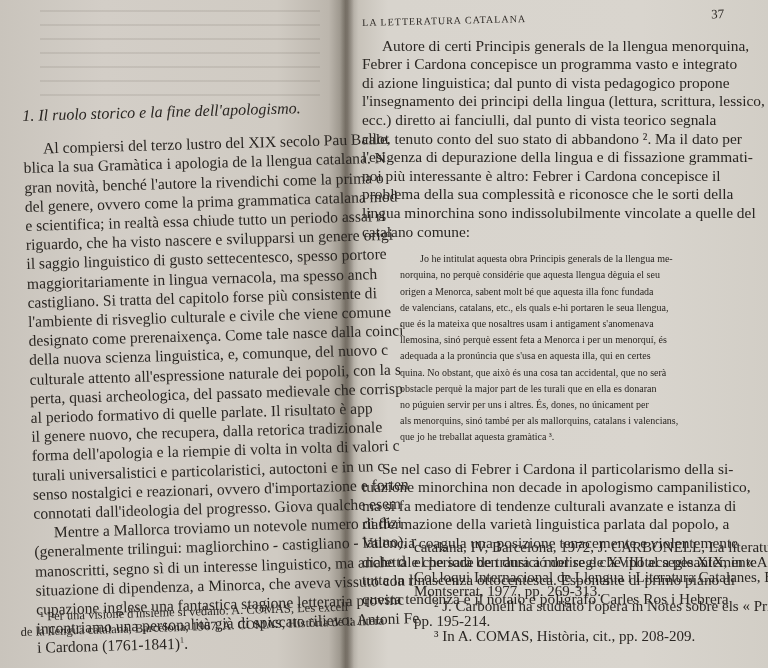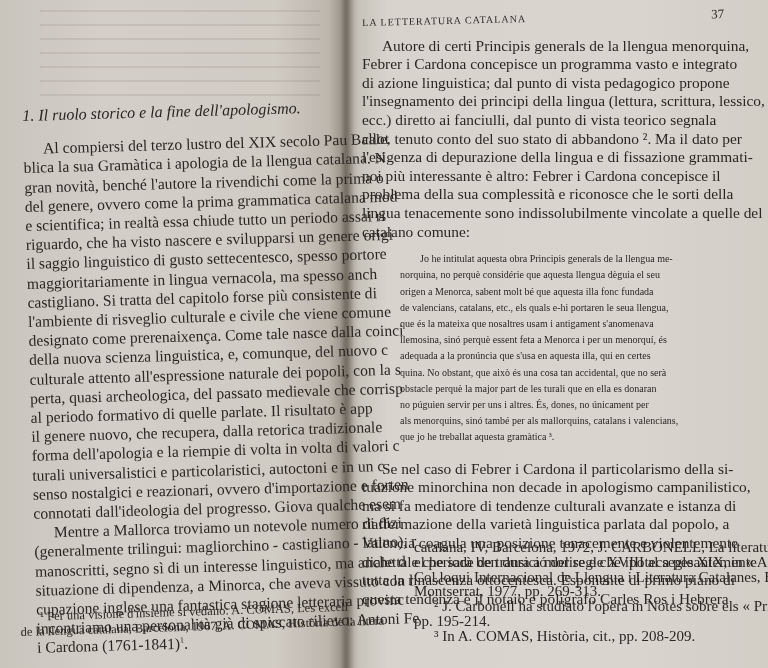--- a/index.html
+++ b/index.html
@@ -89,21 +89,21 @@
   <div>
     <p class="indent">Autore di certi Principis generals de la llengua menorquina,</p>
     <p>Febrer i Cardona concepisce un programma vasto e integrato</p>
     <p>di azione linguistica; dal punto di vista pedagogico propone</p>
     <p>l'insegnamento dei principi della lingua (lettura, scrittura, lessico,</p>
     <p>ecc.) diretto ai fanciulli, dal punto di vista teorico segnala</p>
     <p>cale, tenuto conto del suo stato di abbandono ². Ma il dato per</p>
     <p>l'esigenza di depurazione della lingua e di fissazione grammati-</p>
     <p>noi più interessante è altro: Febrer i Cardona concepisce il</p>
     <p>problema della sua complessità e riconosce che le sorti della</p>
-    <p>lingua tenacemente sono indissolubilmente vincolate a quelle del</p>
+    <p>lingua minorchina sono indissolubilmente vincolate a quelle del</p>
     <p>catalano comune:</p>
   </div>
   <div class="quote">
     <p class="indent">Jo he intitulat aquesta obra Principis generals de la llengua me-</p>
     <p>norquina, no perquè considérie que aquesta llengua dèguia el seu</p>
     <p>origen a Menorca, sabent molt bé que aquesta illa fonc fundada</p>
     <p>de valencians, catalans, etc., els quals e-hi portaren le seua llengua,</p>
     <p>que és la mateixa que nosaltres usam i antigament s'anomenava</p>
     <p>llemosina, sinó perquè essent feta a Menorca i per un menorquí, és</p>
     <p>adequada a la pronúncia que s'usa en aquesta illa, qui en certes</p>

